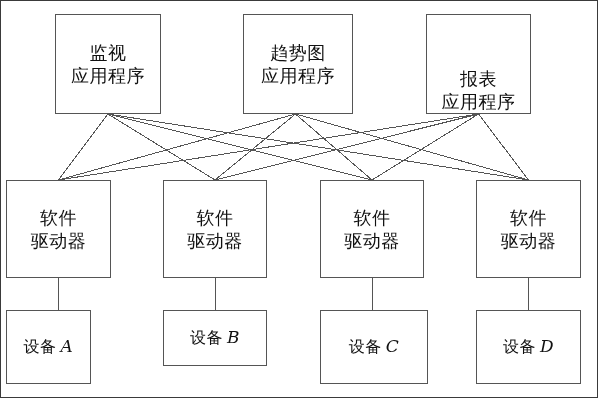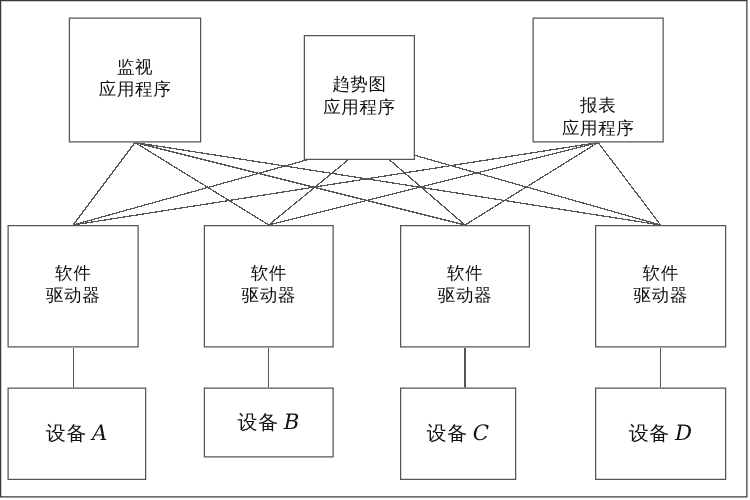--- a/index.html
+++ b/index.html
@@ -38,21 +38,21 @@
     box-sizing: border-box;
     border: 1px solid #555555;
     background: #ffffff;
     display: flex;
     align-items: center;
     justify-content: center;
     text-align: center;
   }
   .node-label {
     font-family: "DejaVu Sans", sans-serif;
-    font-size: 14px;
+    font-size: 18px;
     line-height: 1.28;
     color: #111111;
     white-space: pre-line;
     letter-spacing: 0.5px;
   }
   .device-label {
     font-family: "DejaVu Serif", serif;
     font-size: 16px;
     color: #111111;
     letter-spacing: 0.5px;
@@ -86,21 +86,21 @@
       <line x1="215" y1="278" x2="215" y2="310" stroke="#555555" stroke-width="1" shape-rendering="crispEdges"></line>
       <line x1="372" y1="278" x2="372" y2="310" stroke="#555555" stroke-width="1" shape-rendering="crispEdges"></line>
       <line x1="528.5" y1="278" x2="528.5" y2="310" stroke="#555555" stroke-width="1" shape-rendering="crispEdges"></line>
     </svg>
 
   <div id="nodes-layer">
       <div class="node-box" style="left: 55px; top: 14px; width: 106px; height: 100px; border-color: rgb(85, 85, 85);">
         <span class="node-label">监视
 应用程序</span>
       </div>
-      <div class="node-box" style="left: 243px; top: 28px; width: 89px; height: 100px; border-color: rgb(85, 85, 85);">
+      <div class="node-box" style="left: 243px; top: 14px; width: 110px; height: 100px; border-color: rgb(85, 85, 85);">
         <span class="node-label">趋势图
 应用程序</span>
       </div>
       <div class="node-box" style="left: 426px; top: 14px; width: 105px; height: 100px; border-color: rgb(85, 85, 85); align-items: flex-end;">
         <span class="node-label">报表
 应用程序</span>
       </div>
       <div class="node-box" style="left: 6px; top: 180px; width: 105px; height: 98px; border-color: rgb(85, 85, 85);">
         <span class="node-label">软件
 驱动器</span>
@@ -110,27 +110,27 @@
 驱动器</span>
       </div>
       <div class="node-box" style="left: 320px; top: 180px; width: 104px; height: 98px; border-color: rgb(85, 85, 85);">
         <span class="node-label">软件
 驱动器</span>
       </div>
       <div class="node-box" style="left: 476px; top: 180px; width: 105px; height: 98px; border-color: rgb(85, 85, 85);">
         <span class="node-label">软件
 驱动器</span>
       </div>
-      <div class="node-box" style="left: 6px; top: 310px; width: 111px; height: 74px; border-color: rgb(85, 85, 85);">
+      <div class="node-box" style="left: 6px; top: 310px; width: 85px; height: 74px; border-color: rgb(85, 85, 85);">
         <span class="device-label"><span>设备</span><span class="device-letter">A</span></span>
       </div>
       <div class="node-box" style="left: 163px; top: 310px; width: 104px; height: 56px; border-color: rgb(85, 85, 85);">
         <span class="device-label"><span>设备</span><span class="device-letter">B</span></span>
       </div>
-      <div class="node-box" style="left: 320px; top: 310px; width: 93px; height: 74px; border-color: rgb(85, 85, 85);">
+      <div class="node-box" style="left: 320px; top: 310px; width: 108px; height: 74px; border-color: rgb(85, 85, 85);">
         <span class="device-label"><span>设备</span><span class="device-letter">C</span></span>
       </div>
       <div class="node-box" style="left: 476px; top: 310px; width: 105px; height: 74px; border-color: rgb(85, 85, 85);">
         <span class="device-label"><span>设备</span><span class="device-letter">D</span></span>
       </div>
     </div>
 
   <div id="outer-frame"></div>
 </div>
 

